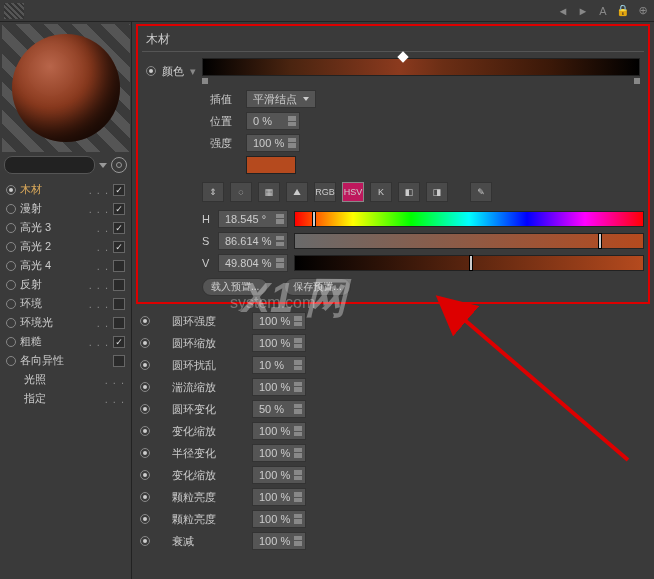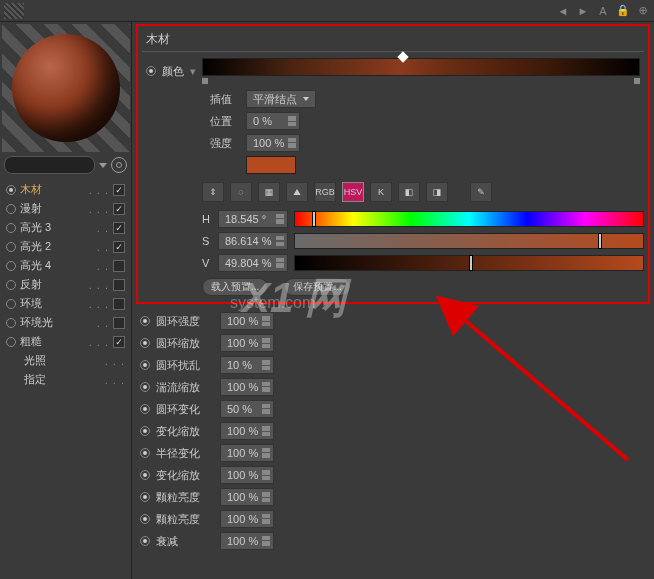--- a/index.html
+++ b/index.html
@@ -57,21 +57,21 @@
 .hsv-label{width:10px}
 .hsv-spinner{width:70px}
 .hsv-bar{flex:1;height:16px;border:1px solid #222;position:relative}
 .hsv-handle{position:absolute;top:-1px;bottom:-1px;width:4px;background:#ccc;border:1px solid #000}
 .hsv-h{background:linear-gradient(90deg,red,yellow,lime,cyan,blue,magenta,red)}
 .hsv-s{background:linear-gradient(90deg,#6a6a6a,#b54a1e)}
 .hsv-v{background:linear-gradient(90deg,#000,#b54a1e)}
 .preset-row{display:flex;gap:16px;padding:4px 0 0 60px}
 .preset-btn{height:18px;padding:0 8px;background:#555;border:1px solid #333;border-radius:9px;display:flex;align-items:center;font-size:10px}
 .props{padding:4px 8px;overflow-y:auto}
-.prop-row{display:flex;align-items:center;gap:6px;padding:2px 0}
+.prop-row{display:flex;align-items:center;gap:22px;padding:2px 0}
 .prop-radio{width:10px;height:10px;border:1px solid #888;border-radius:50%}
 .prop-radio.on::after{content:'';display:block;width:4px;height:4px;background:#ccc;border-radius:50%;margin:2px}
 .prop-label{width:58px}
 .arrow-svg{position:absolute;pointer-events:none;left:0;top:0}
 .watermark{position:absolute;left:242px;top:270px;font-size:42px;font-weight:bold;color:rgba(255,255,255,.35);pointer-events:none;font-style:italic}
 .watermark2{position:absolute;left:230px;top:294px;font-size:16px;color:rgba(255,255,255,.3);pointer-events:none}
 </style>
 </head>
 <body>
 
@@ -143,20 +143,26 @@
           <div class="ch-radio "></div>
   <span class="ch-label ">环境光</span>
   <span class="ch-dots">. .</span>
   <div class="ch-check "></div>
         </div>
         <div class="ch-row">
           <div class="ch-radio "></div>
   <span class="ch-label ">粗糙</span>
   <span class="ch-dots">. . .</span>
   <div class="ch-check on"></div>
+        </div>
+        <div class="ch-row">
+          <div class="ch-radio "></div>
+  <span class="ch-label ">各向异性</span>
+  <span class="ch-dots"></span>
+  <div class="ch-check "></div>
         </div>
         <div class="ch-row">
           <span style="width:14px"></span>
           <span class="ch-label">光照</span>
           <span class="ch-dots">. . .</span>
         </div>
         <div class="ch-row">
           <span style="width:14px"></span>
           <span class="ch-label">指定</span>
           <span class="ch-dots">. . .</span>

